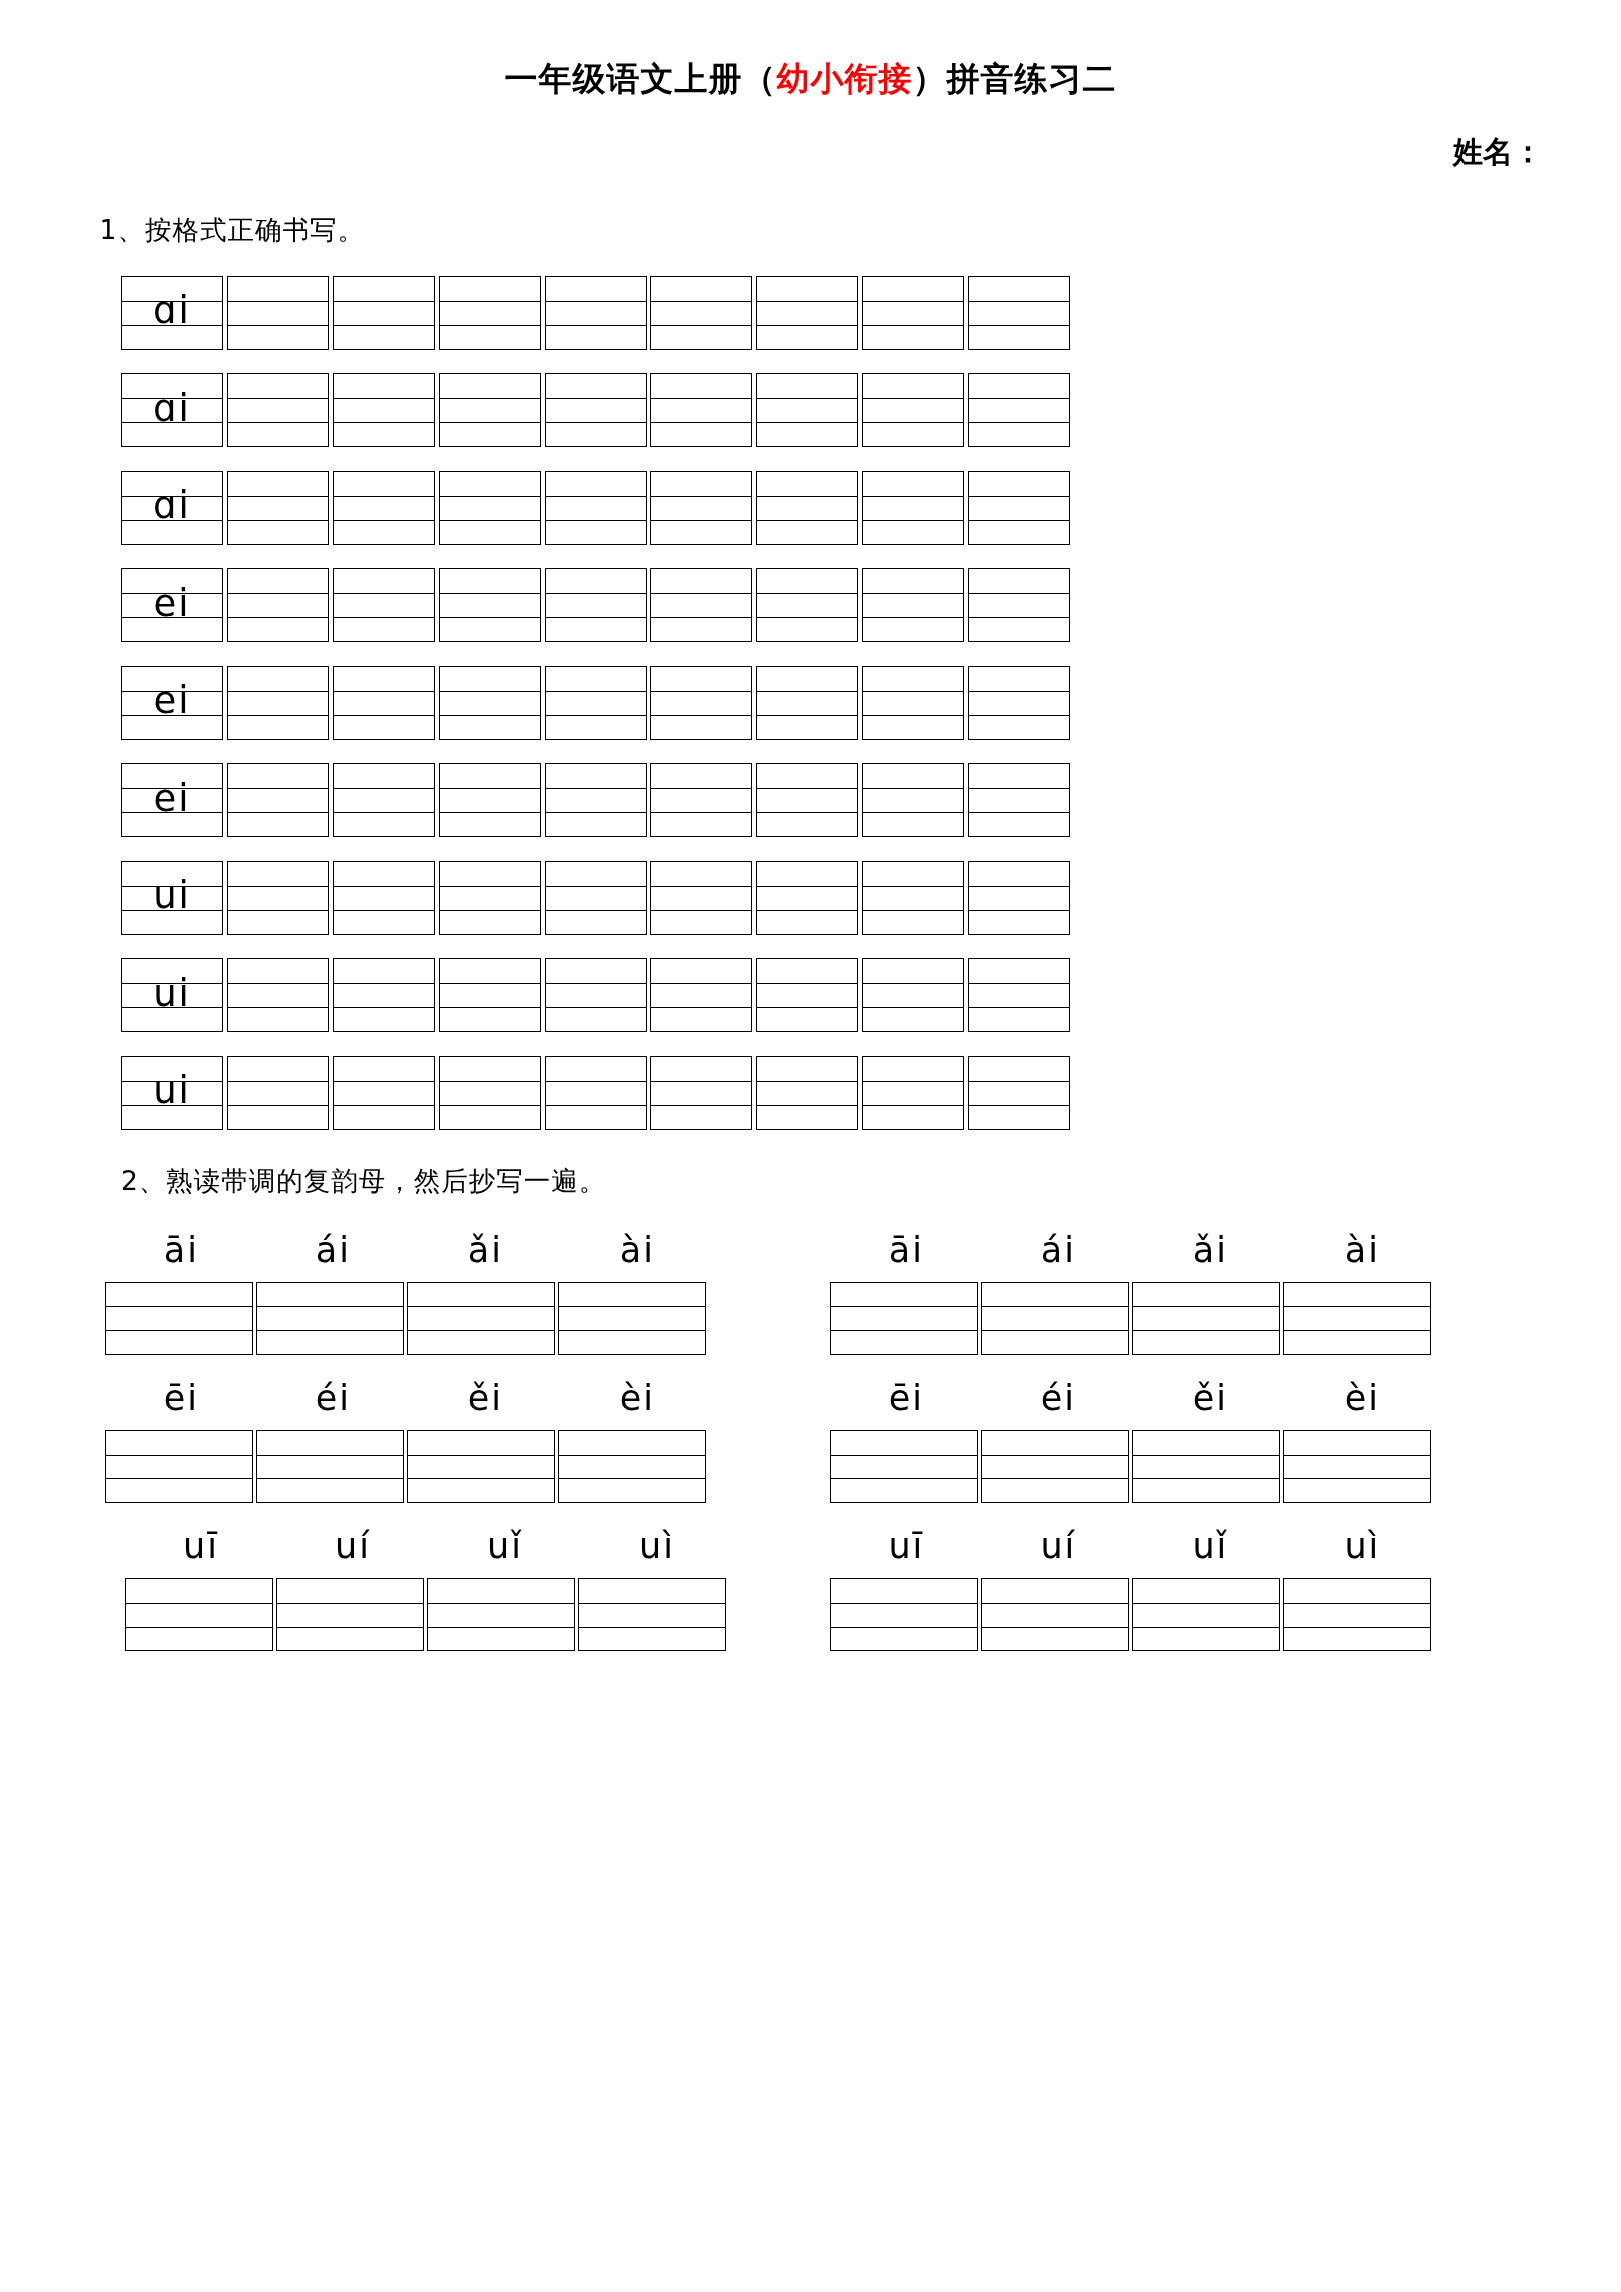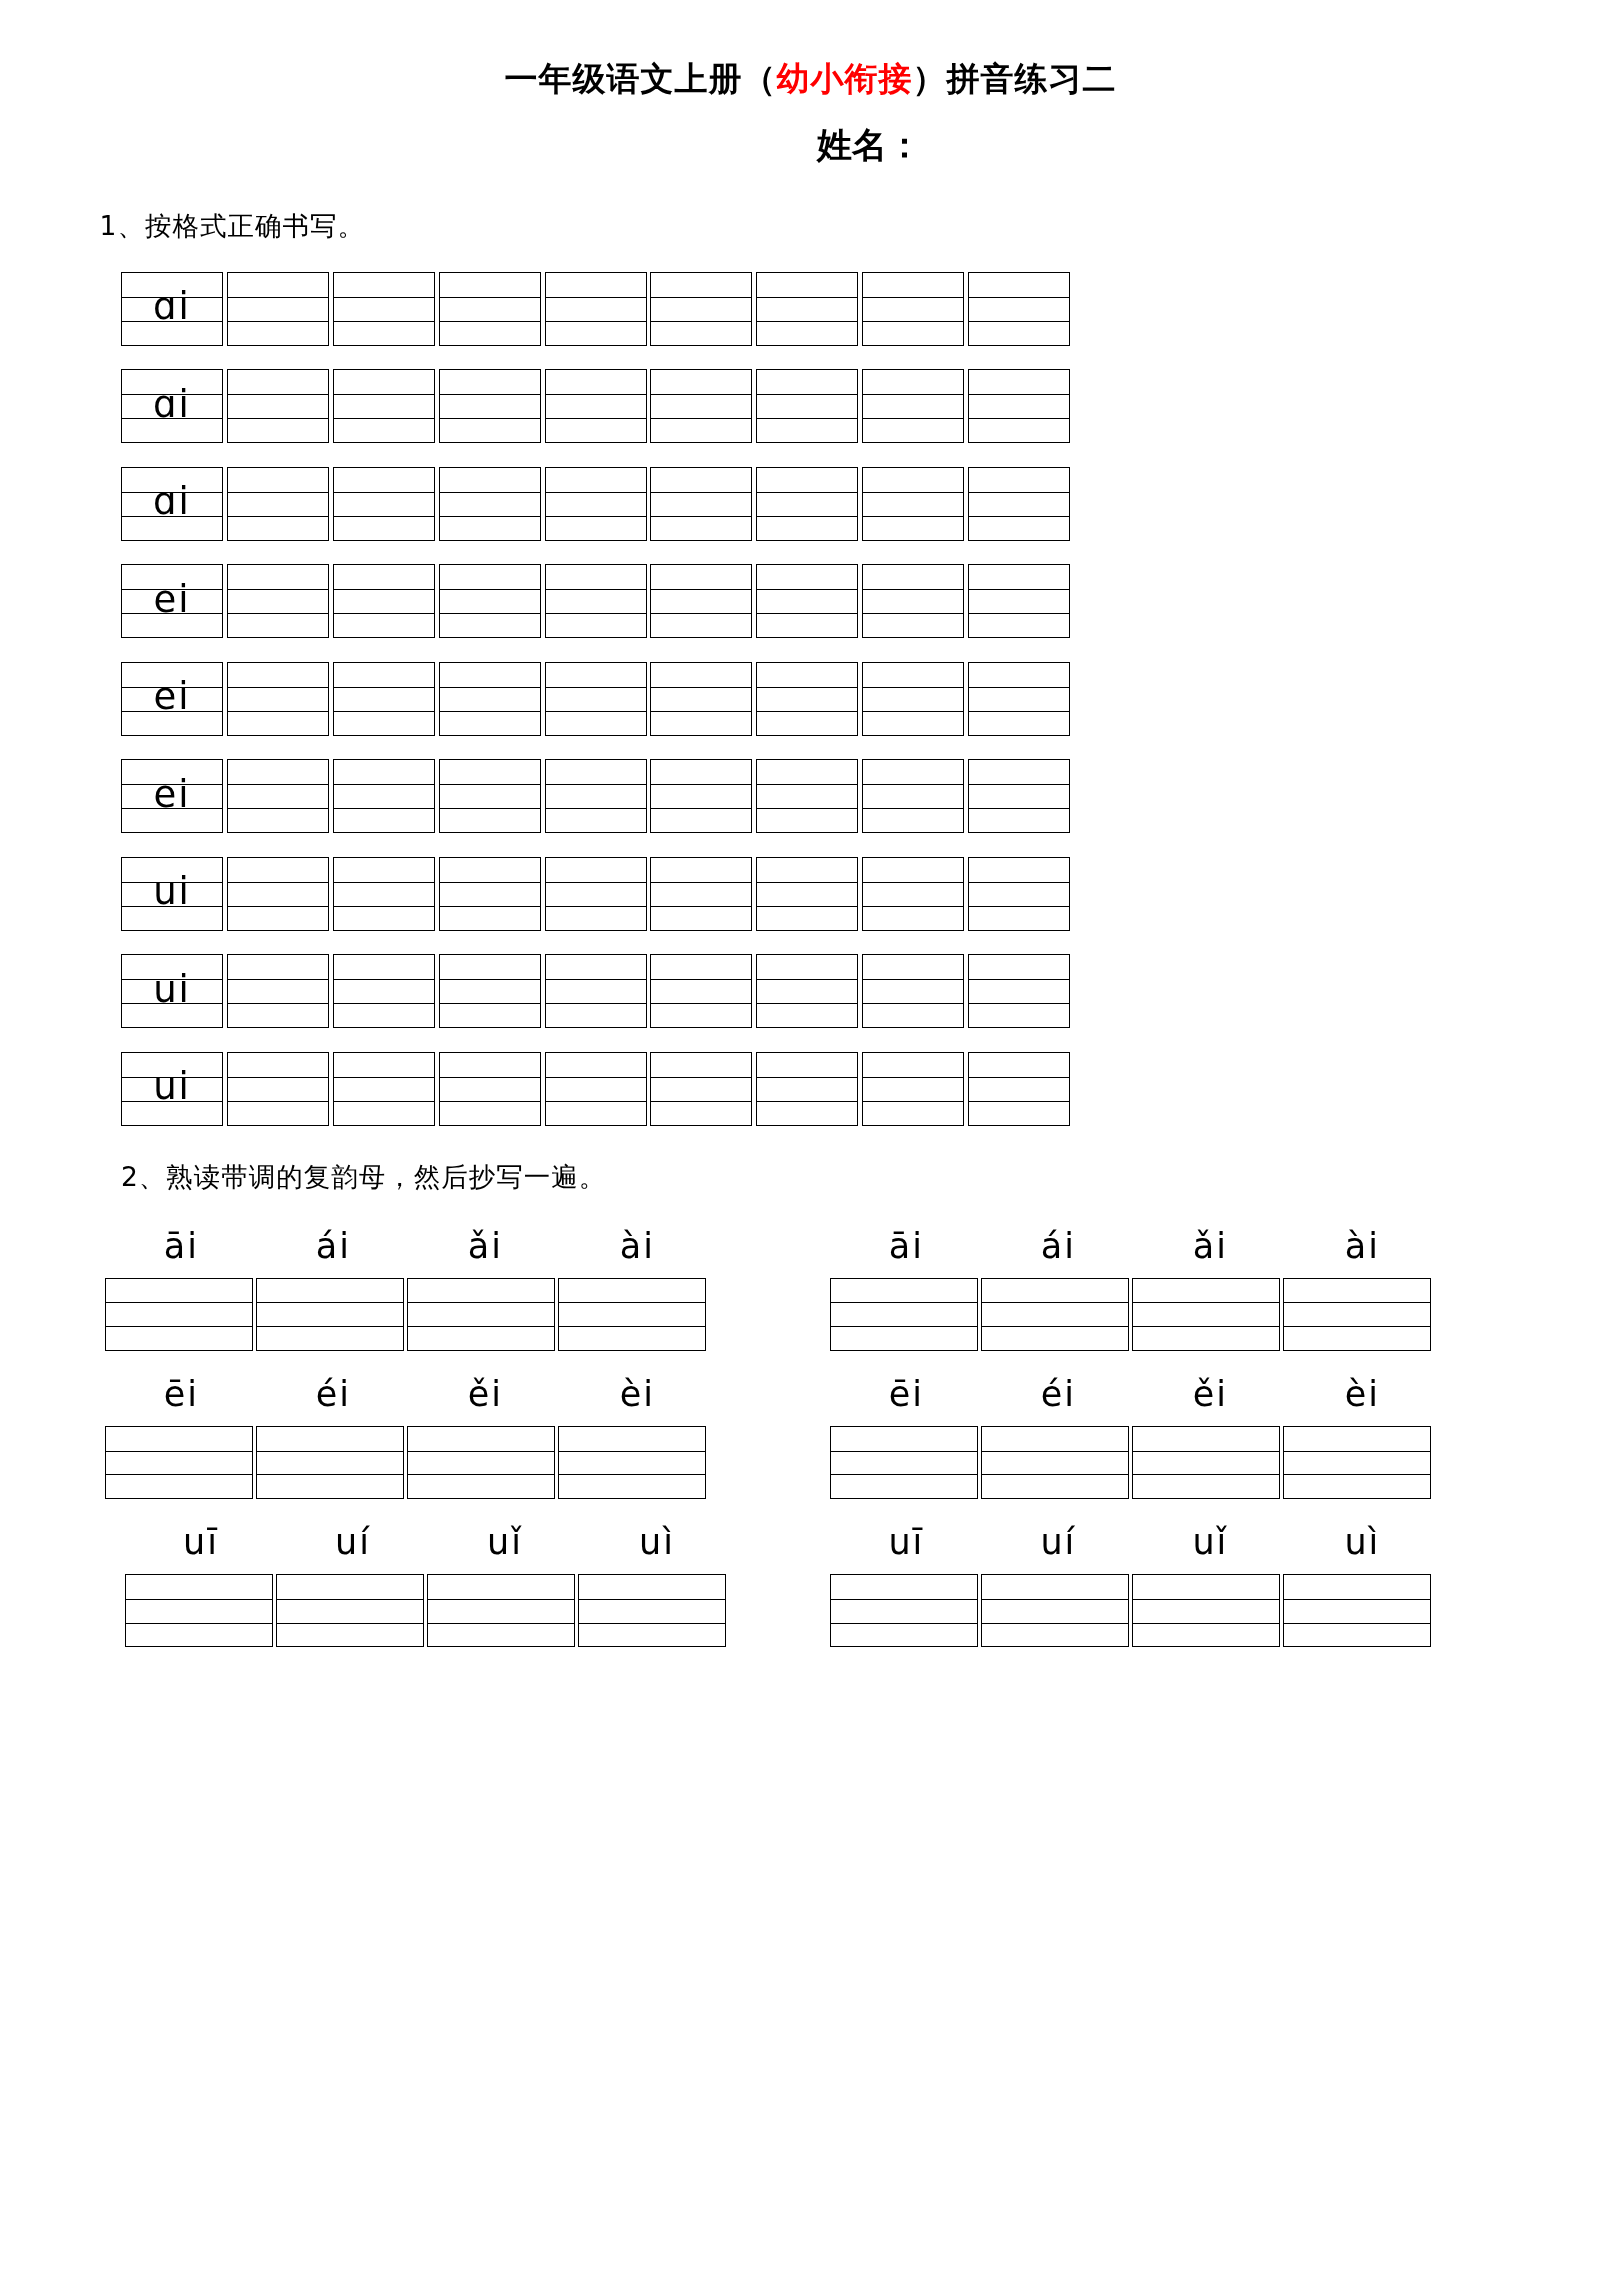--- a/index.html
+++ b/index.html
@@ -29,23 +29,23 @@
     font-weight: bold;
     font-family: "DejaVu Sans", sans-serif;
     letter-spacing: 1px;
     margin: 17.6px 0 0 0;
     white-space: nowrap;
   }
   .title .red {
     color: #ff0000;
   }
   .name-line {
-    margin-top: 20px;
-    text-align: center;
-    font-size: 35px;
+    margin-top: 30px;
+    text-align: right;
+    font-size: 30px;
     font-weight: bold;
     font-family: "DejaVu Sans", sans-serif;
     padding-left: 118px;
   }
   
   .section-heading {
     font-size: 26.5px;
     font-weight: normal;
     font-family: "DejaVu Sans", sans-serif;
     letter-spacing: 1px;

